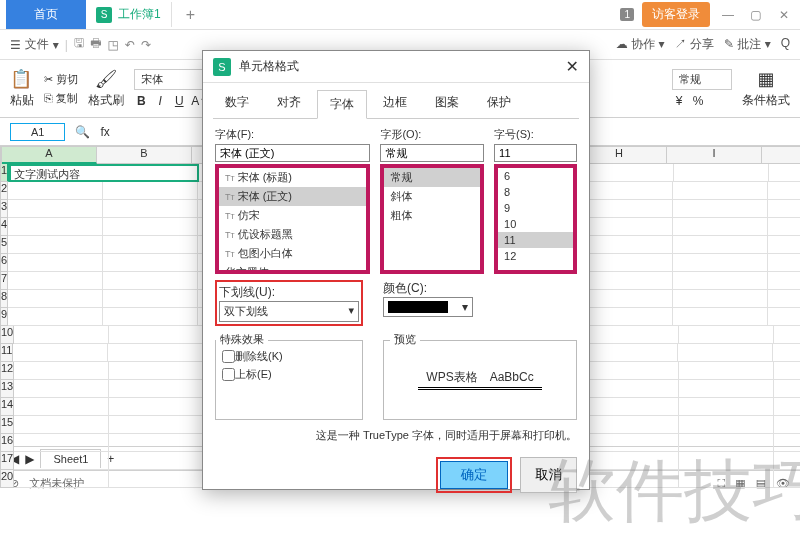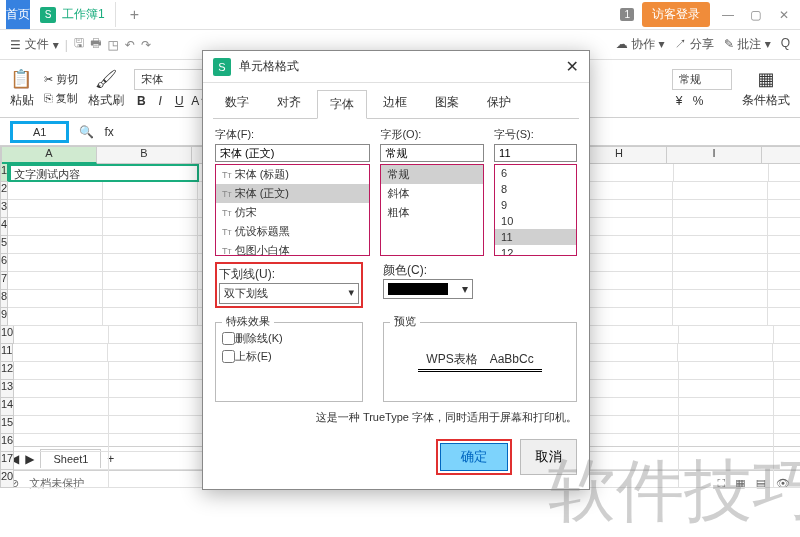--- a/index.html
+++ b/index.html
@@ -1,19 +1,19 @@
 <!DOCTYPE html>
 <html><head>
 <meta charset="utf-8">
 <style>
 * { box-sizing: border-box; margin: 0; padding: 0; font-family: "Microsoft YaHei", Arial, sans-serif; }
 body { background: #fff; font-size: 12px; color: #333; width: 800px; height: 537px; position: relative; overflow: hidden; }
 
 .titlebar { height: 30px; display: flex; align-items: center; padding: 0 6px; border-bottom: 1px solid #e0e0e0; }
-.tab-home { background: #3681e0; color: #fff; padding: 6px 0; font-size: 12px; cursor: pointer; }
+.tab-home { background: #3681e0; color: #fff; padding: 6px 28px; font-size: 12px; cursor: pointer; }
 .tab-doc { display: flex; align-items: center; padding: 4px 10px; border-right: 1px solid #e0e0e0; color: #1aad7e; cursor: pointer; }
 .tab-doc .doc-icon { width: 16px; height: 16px; background: #1aad7e; border-radius: 2px; margin-right: 6px; display: flex; align-items: center; justify-content: center; color: #fff; font-size: 10px; }
 .tab-add { padding: 0 14px; font-size: 16px; color: #888; cursor: pointer; }
 .spacer { flex: 1; }
 .winctrl { display: flex; align-items: center; gap: 8px; }
 .badge { background: #888; color: #fff; border-radius: 2px; padding: 1px 4px; font-size: 10px; }
 .login-btn { background: #f08c3a; color: #fff; padding: 4px 10px; border-radius: 3px; cursor: pointer; }
 .wbtn { width: 20px; text-align: center; color: #888; cursor: pointer; }
 
 .menubar { height: 30px; display: flex; align-items: center; padding: 0 10px; border-bottom: 1px solid #e0e0e0; gap: 6px; color: #555; }
@@ -26,21 +26,21 @@
 .clipicon { display: flex; flex-direction: column; align-items: center; gap: 2px; }
 .clipicon .bigicon { font-size: 18px; }
 .small-btn { display: flex; align-items: center; gap: 3px; cursor: pointer; font-size: 11px; }
 .col-group { display: flex; flex-direction: column; gap: 4px; }
 .font-select { border: 1px solid #ccc; padding: 2px 6px; font-size: 11px; min-width: 80px; cursor: pointer; }
 .num-select { border: 1px solid #ccc; padding: 2px 6px; font-size: 11px; width: 60px; cursor: pointer; }
 .fmt-row { display: flex; gap: 5px; }
 .fmt-btn { cursor: pointer; font-size: 12px; min-width: 14px; text-align: center; }
 
 .cellbar { height: 28px; display: flex; align-items: center; padding: 2px 10px; border-bottom: 1px solid #d0d0d0; gap: 10px; }
-.cell-name { border: 3px solid #0ea5e9; padding: 2px 20px; font-size: 11px; }
+.cell-name { border: 1px solid #0ea5e9; padding: 2px 20px; font-size: 11px; }
 
 .sheet-area { position: relative; height: 300px; background: #fff; }
 .col-headers { display: flex; height: 18px; }
 .corner { width: 28px; border: 1px solid #ccc; background: #f5f5f5; }
 .colh { border: 1px solid #ccc; border-left: none; background: #f5f5f5; text-align: center; font-size: 11px; flex: 0 0 95px; }
 .colh.sel { background: #d0ead0; border-bottom: 2px solid #1aad7e; }
 .rows { }
 .row { display: flex; height: 18px; }
 .rowh { width: 28px; border: 1px solid #ccc; border-top: none; background: #f5f5f5; text-align: center; font-size: 11px; }
 .rowh.sel { background: #d0ead0; border-right: 2px solid #1aad7e; }
@@ -60,35 +60,35 @@
 .dlg-tabs { display: flex; padding: 6px 10px 0 10px; gap: 4px; }
 .dlg-tab { padding: 5px 12px; font-size: 12px; cursor: pointer; }
 .dlg-tab.active { border-top: 1px solid #ccc; border-left: 1px solid #ccc; border-right: 1px solid #ccc; border-bottom: 1px solid #fff; position: relative; top: 1px; background: #fff; }
 .dlg-tab-line { border-bottom: 1px solid #ccc; margin: 0 10px; }
 
 .dlg-body { padding: 8px 12px; }
 .font-row { display: flex; gap: 10px; }
 .font-col { flex: 1; }
 .font-col label { font-size: 11px; margin-top: 32px; }
 .txtfield { border: 1px solid #888; padding: 2px 4px; font-size: 11px; width: 100%; margin-top: 2px; }
-.listbox { border: 1px solid #be185d; height: 92px; overflow: auto; font-size: 11px; margin-top: 2px; }
+.listbox { border: 4px solid #be185d; height: 110px; overflow: auto; font-size: 11px; margin-top: 2px; }
 .listbox .item { padding: 2px 6px; cursor: pointer; }
 .listbox .item.sel { background: #d0d0d0; }
 .listbox .item .tt { color: #888; font-size: 9px; margin-right: 3px; }
 
 .mid-row { display: flex; gap: 20px; margin-top: 6px; }
 .underline-area { width: 148px; }
 .highlight-red { border: 2px solid #e03030; padding: 2px; }
 .combo { border: 1px solid #888; padding: 2px 4px; font-size: 11px; width: 100%; display: flex; justify-content: space-between; cursor: pointer; }
 .color-combo { border: 1px solid #888; padding: 2px 4px; width: 90px; display: flex; align-items: center; cursor: pointer; }
 .color-swatch { background: #000; width: 60px; height: 12px; }
 
 .effects { border: 1px solid #bbb; border-top: none; margin-top: 4px; padding: 6px; width: 148px; position: relative; }
 .effects::before { content: ""; position: absolute; top: 0; left: 0; right: 0; border-top: 1px solid #bbb; }
-.effects-title { position: absolute; top: -8px; left: 6px; background: #fff; padding: 0 4px; font-size: 11px; }
+.effects-title { position: absolute; top: -8px; left: 0; background: #fff; padding: 0 4px; font-size: 11px; }
 .chk { display: flex; align-items: center; margin: 3px 0; font-size: 11px; cursor: pointer; }
 .chk input { cursor: pointer; }
 
 .preview { border: 1px solid #bbb; border-top: none; margin-top: 4px; padding: 6px; flex: 1; position: relative; height: 80px; display: flex; align-items: center; justify-content: center; }
 .preview::before { content: ""; position: absolute; top: 0; left: 0; right: 0; border-top: 1px solid #bbb; }
 .preview-title { position: absolute; top: -8px; left: 6px; background: #fff; padding: 0 4px; font-size: 11px; }
 .preview-text { border-bottom: 3px double #000; font-size: 12px; padding: 0 8px 1px 8px; }
 
 .hint { font-size: 11px; margin-top: 8px; text-align: right; }
 

